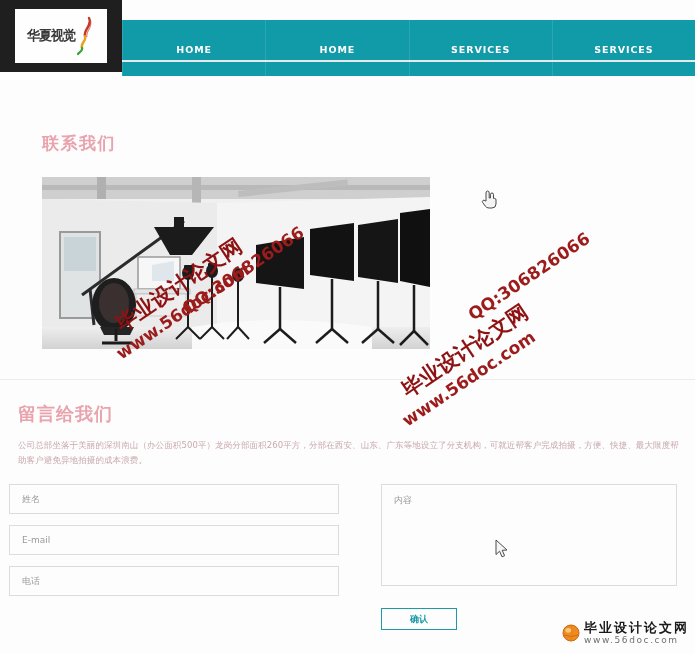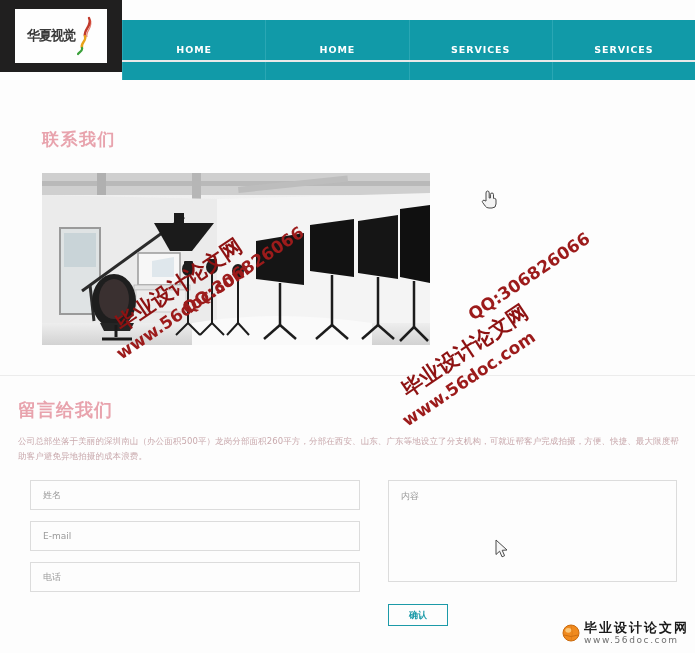--- a/index.html
+++ b/index.html
@@ -79,24 +79,23 @@
 
   .header-underline {
     position: absolute;
     left: 122px; right: 0; top: 60px;
     height: 2px;
     background: #e9e9e9;
   }
 
   
   .contact-section {
-    padding: 40px 0 0 0;
+    padding: 56px 0 0 0;
     background: #fdfdfd;
     position: relative;
-    margin-top: 12px;
   }
   .section-title {
     color: #e8a3ad;
     font-size: 17px;
     font-weight: 700;
     margin: 0 0 22px 42px;
     letter-spacing: 1.5px;
     font-family: "DejaVu Sans", sans-serif;
   }
   .studio-photo {
@@ -136,22 +135,22 @@
     line-height: 15px;
     margin: 0 8px 0 18px;
     font-family: "DejaVu Sans", sans-serif;
     letter-spacing: 0.1px;
   }
 
   
   .form-wrap {
     display: flex;
     margin-top: 16px;
-    padding: 0 18px 0 30px;
-    gap: 20px;
+    padding: 0 18px 0 9px;
+    gap: 34px;
   }
   .form-left { width: 330px; }
   .form-right { flex: 1; margin-left: 8px; }
 
   .text-input {
     display: block;
     width: 330px;
     height: 30px;
     border: 1px solid #dcdcdc;
     background: transparent;
@@ -174,21 +173,21 @@
     font-size: 9px;
     padding: 9px 12px;
     resize: none;
     outline: none;
     font-family: "DejaVu Sans", sans-serif;
   }
   .text-area::placeholder { color: #9a9a9a; opacity: 1; }
 
   .submit-btn {
     margin-top: 22px;
-    width: 60px;
+    width: 76px;
     height: 22px;
     background: transparent;
     border: 1px solid #1c9aa8;
     color: #1c9aa8;
     font-size: 9px;
     font-weight: 700;
     cursor: pointer;
     font-family: "DejaVu Sans", sans-serif;
   }
 

